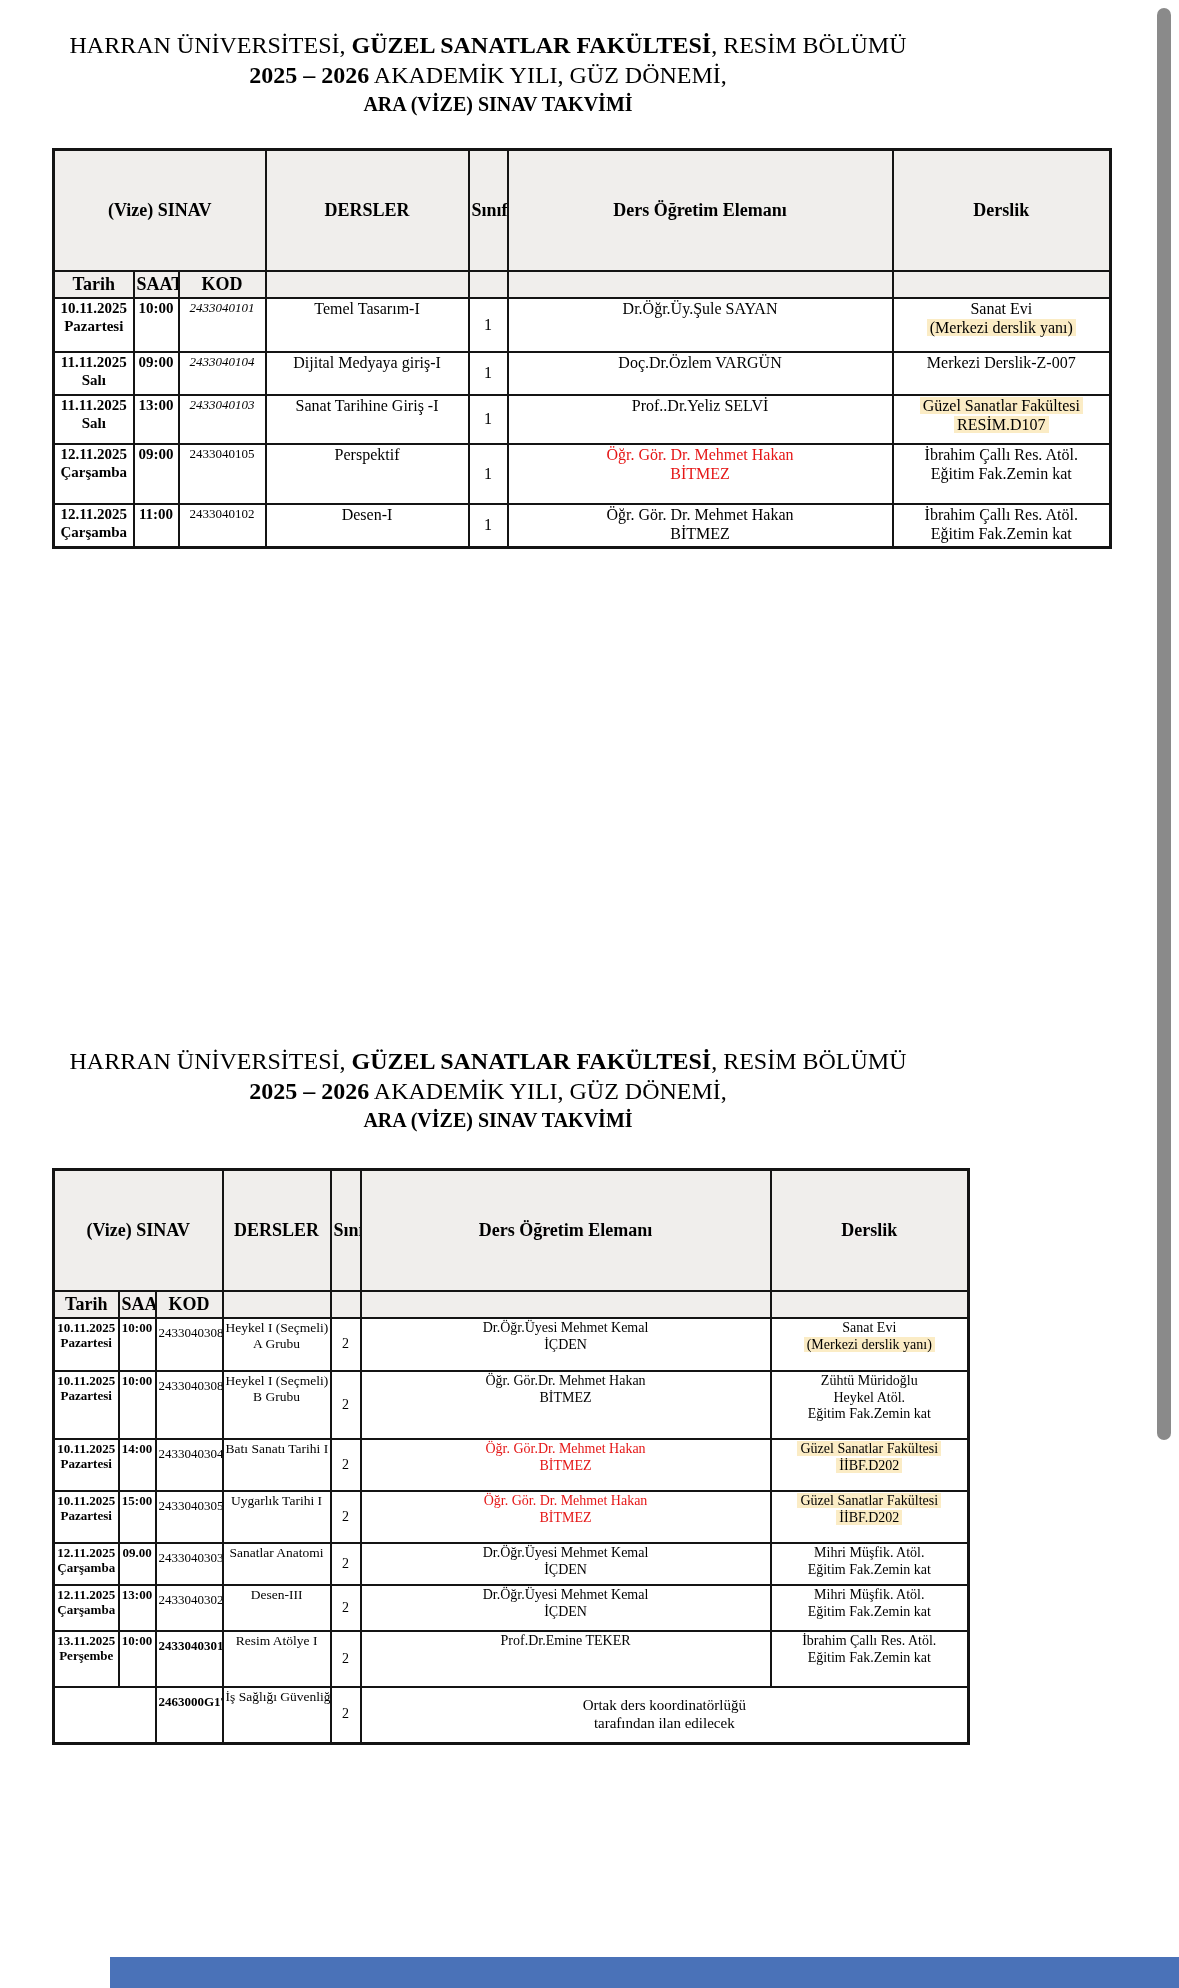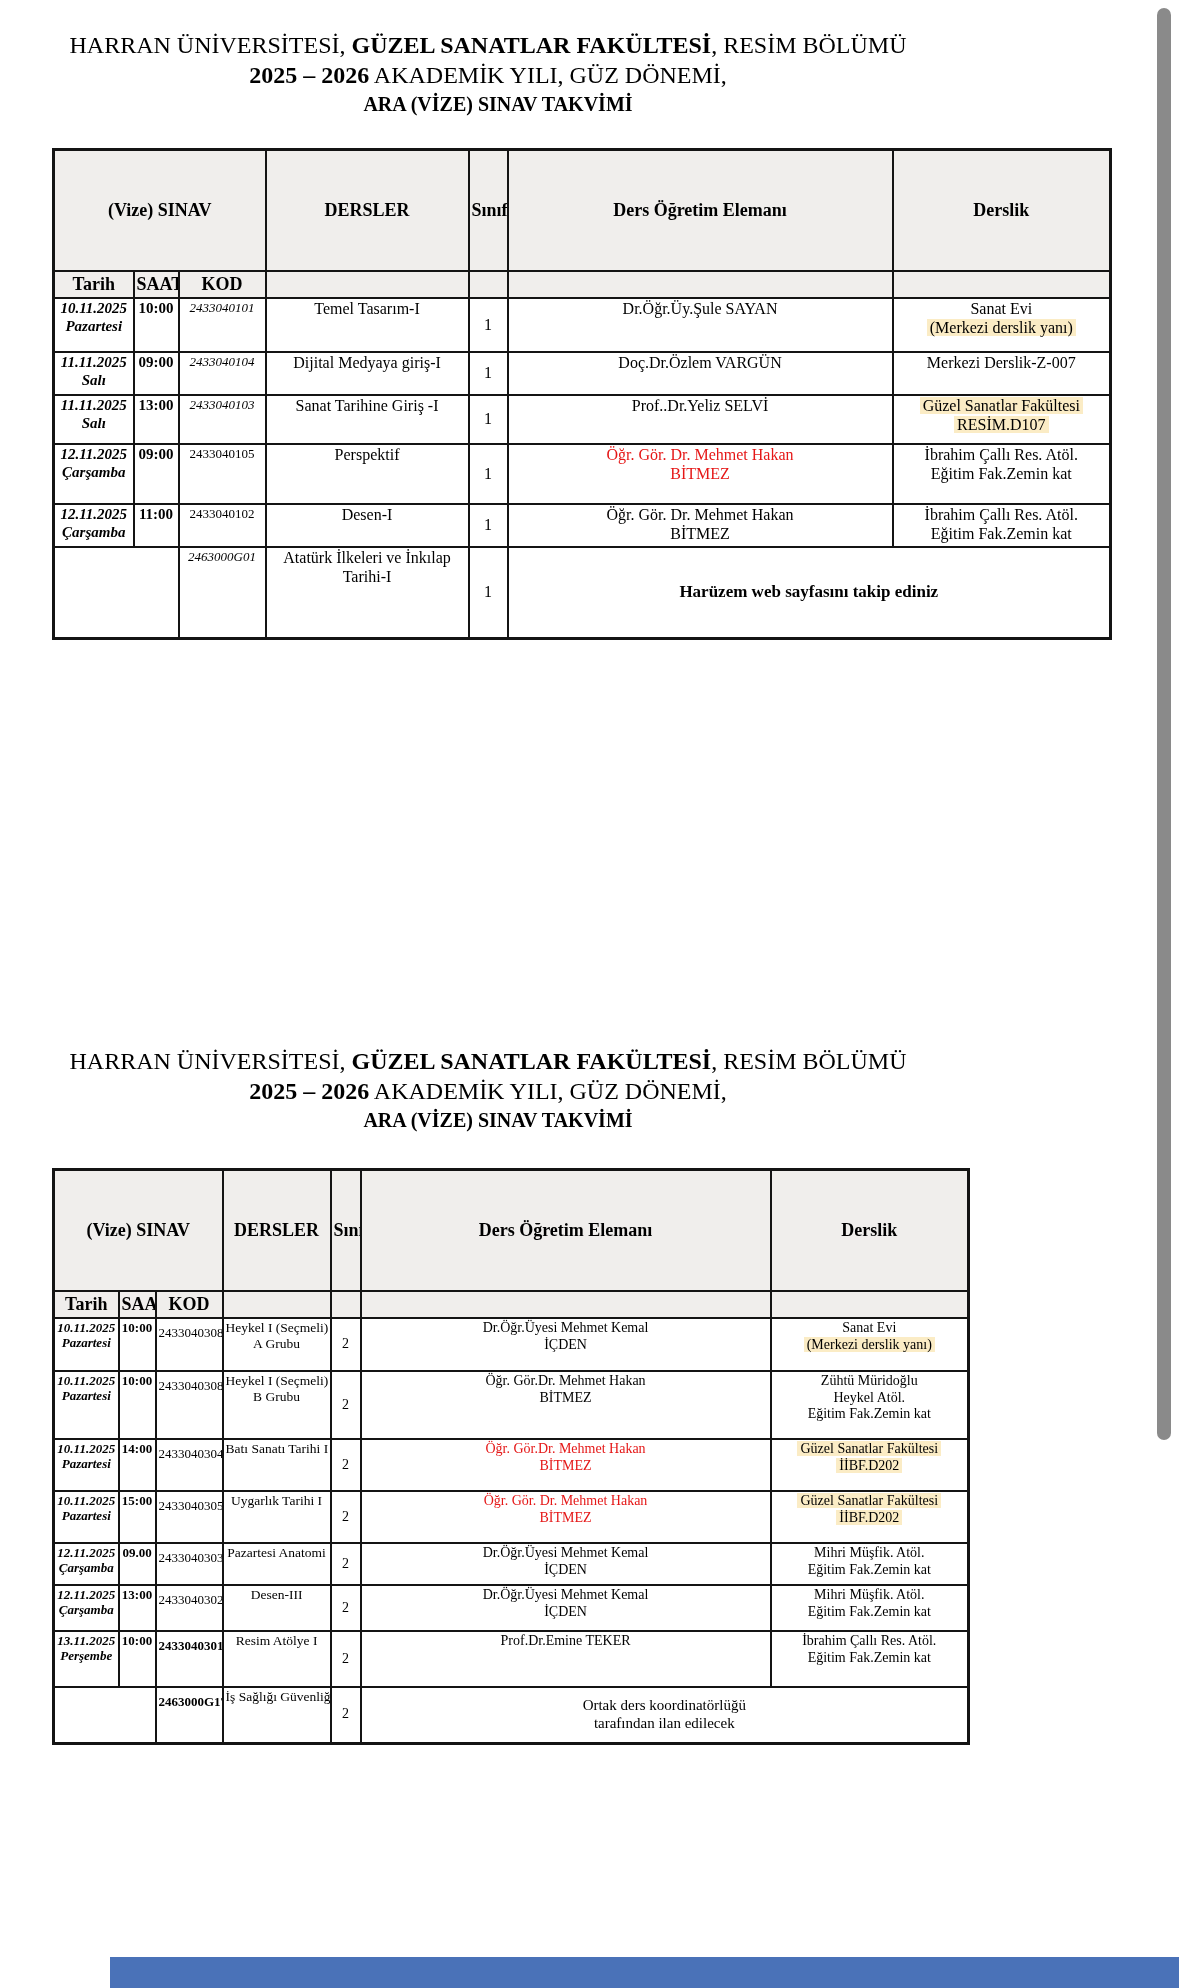--- a/index.html
+++ b/index.html
@@ -17,21 +17,21 @@
   table.sched th, table.sched td{
     border:2px solid var(--border);
     padding:1px 2px;overflow:hidden;
   }
   table.sched th{background:var(--hdr);font-weight:bold;font-size:18px;text-align:center;vertical-align:middle;}
   .hrow1 th{height:117px;}
   .hrow2 th{height:23px;font-size:16px;}
   th.vize{vertical-align:top;text-align:center;font-size:19px;padding-top:6px;}
   th.hsinif{font-size:14px;}
   td{vertical-align:top;text-align:center;font-size:16px;line-height:1.18;}
-  .c-tarih{font-weight:bold;font-size:15px;padding-top:2px;font-style:italic;}
+  .c-tarih{font-weight:bold;font-size:15px;padding-top:2px;}
   .c-saat{font-weight:bold;font-size:15px;padding-top:2px;}
   .c-kod{font-size:13px;padding-top:8px;text-align:center;}
   .c-kod.italic{font-style:italic;}
   .c-kod.bold{font-weight:bold;}
   .c-ders{padding-top:3px;}
   .c-ders div{white-space:nowrap;}
   .c-sinif{vertical-align:middle;font-size:16px;}
   .c-ogr{padding-top:3px;}
   .c-ogr.red{color:var(--red);}
   .c-derslik{padding-top:3px;}
@@ -182,32 +182,20 @@
         <td class="c-sinif">1</td>
         <td class="c-ogr">
           <div>Öğr. Gör. Dr. Mehmet Hakan</div>
           <div>BİTMEZ</div>
         </td>
         <td class="c-derslik">
           <div><span>İbrahim Çallı Res. Atöl.</span></div>
           <div><span>Eğitim Fak.Zemin kat</span></div>
         </td>
       </tr>
-      <tr style="height: 91px;">
-        <td class="c-tarih-empty" colspan="2"></td>
-        <td class="c-kod italic">2463000G01</td>
-        <td class="c-ders">
-          <div>Atatürk İlkeleri ve İnkılap</div>
-          <div>Tarihi-I</div>
-        </td>
-        <td class="c-sinif">1</td>
-        <td class="c-note bold" colspan="2">
-          <div>Harüzem web sayfasını takip ediniz</div>
-        </td>
-      </tr>
     </tbody>
 </table>
 
 <div class="page-header" style="top:1046px">
   <div class="t-line1"><span>HARRAN ÜNİVERSİTESİ, </span><b>GÜZEL SANATLAR FAKÜLTESİ</b><span>, RESİM BÖLÜMÜ</span></div>
   <div class="t-line2"><b>2025 – 2026</b><span> AKADEMİK YILI, GÜZ DÖNEMİ,</span></div>
   <div class="t-line3">ARA (VİZE) SINAV TAKVİMİ</div>
 </div>
 
 <table class="sched t2" style="top:1168px;width:915px;">
@@ -323,21 +311,21 @@
         </td>
       </tr>
       <tr style="height: 42px;">
         <td class="c-tarih">
           <div>12.11.2025</div>
           <div>Çarşamba</div>
         </td>
         <td class="c-saat">09.00</td>
         <td class="c-kod normal">2433040303</td>
         <td class="c-ders">
-          <div>Pazartesi Anatomi</div>
+          <div>Sanatlar Anatomi</div>
         </td>
         <td class="c-sinif">2</td>
         <td class="c-ogr">
           <div>Dr.Öğr.Üyesi Mehmet Kemal</div>
           <div>İÇDEN</div>
         </td>
         <td class="c-derslik">
           <div><span>Mihri Müşfik. Atöl.</span></div>
           <div><span>Eğitim Fak.Zemin kat</span></div>
         </td>

